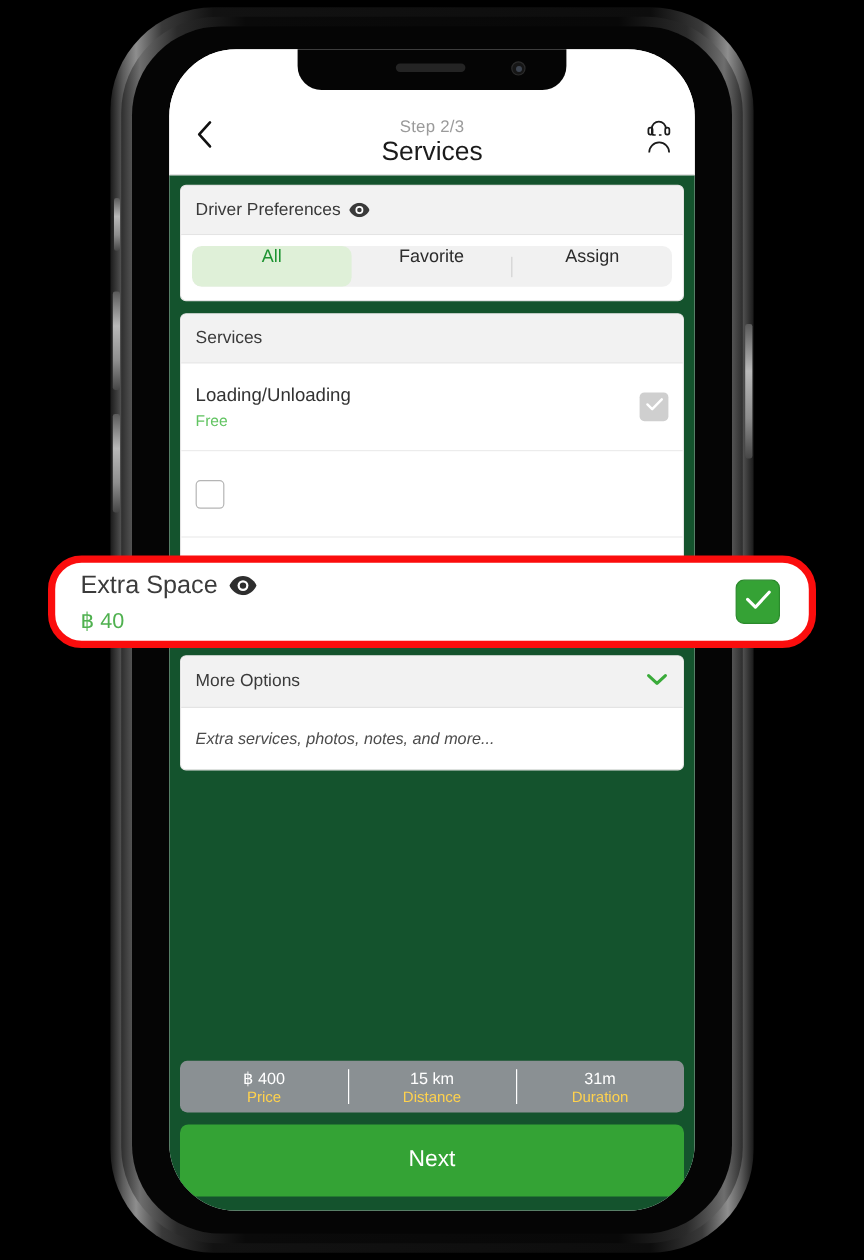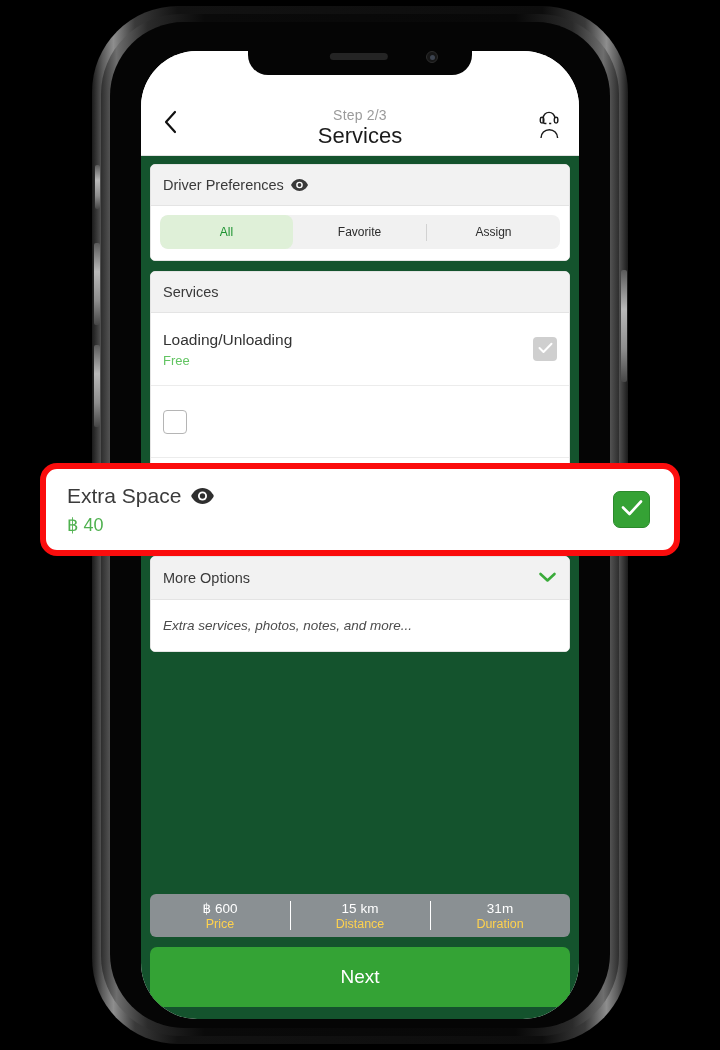--- a/index.html
+++ b/index.html
@@ -26,21 +26,21 @@
     background: linear-gradient(90deg,#2e2e2e 0%,#6e6e6e 3%,#2b2b2b 9%,#0a0a0a 20%,
                 #080808 80%,#2b2b2b 91%,#6e6e6e 97%,#2e2e2e 100%);
   }
   .phone-inner {
     position: absolute; left: 110px; top: 22px;
     width: 500px; height: 1006px;
     border-radius: 74px;
     background: #050505;
   }
   .screen {
-    position: absolute; left: 141px; top: 51px;
+    position: absolute; left: 141px; top: 41px;
     width: 438px; height: 968px;
     border-radius: 56px;
     background: #ffffff;
     overflow: hidden;
   }
   .notch {
     position: absolute; left: 50%; top: 41px; transform: translateX(-50%);
     width: 224px; height: 34px;
     background: #050505;
     border-bottom-left-radius: 20px; border-bottom-right-radius: 20px;
@@ -123,22 +123,22 @@
   .eye-icon svg { width: 17px; height: 12px; }
   .chevron-icon svg { width: 19px; height: 12px; }
 
   
   .seg-wrap { padding: 9px 9px 11px 9px; background: #fff; }
   .seg {
     display: flex; background: #f1f1f1; border-radius: 8px;
     height: 34px; overflow: hidden; position: relative;
   }
   .seg-item {
-    flex: 1; display: flex; align-items: center; justify-content: center;
-    font-size: 12px; color: #2c2c2c;
+    flex: 1; display: flex; justify-content: center;
+    font-size: 15px; color: #2c2c2c;
     border-radius: 8px;
   }
   .seg-item.active { background: #dff0d8; color: #1d9331; }
   .seg-div {
     width: 1px; height: 17px; background: #d2d2d2; align-self: center;
   }
 
   
   .svc-list { background: #fff; }
   .svc-row {
@@ -189,24 +189,24 @@
 
   .next-btn {
     height: 60px; border-radius: 7px; background: #34a335;
     display: flex; align-items: center; justify-content: center;
     color: #fff; font-size: 19px; margin-bottom: 12px;
   }
 
   
   .highlight-box {
     position: absolute; left: 40px; top: 463px;
-    width: 640px; height: 93px;
+    width: 640px; height: 77px;
     background: #ffffff;
     border: 6px solid #fb0d0d;
-    border-radius: 17px;
+    border-radius: 28px;
     z-index: 40;
     display: flex; align-items: center; justify-content: space-between;
     padding: 0 24px 0 21px;
   }
   .hl-texts { display: flex; flex-direction: column; gap: 6px; }
   .hl-name {
     font-size: 21px; color: #3b3b3b;
     display: flex; align-items: center; gap: 10px;
   }
   .hl-name .eye-icon svg { width: 23px; height: 16px; }
@@ -336,21 +336,21 @@
             </svg>
           </span>
         </div>
         <div class="more-body">Extra services, photos, notes, and more...</div>
       </div>
 
       <div class="spacer"></div>
 
       <div class="summary">
         <div class="summary-cell">
-          <div class="summary-val">฿ 600</div>
+          <div class="summary-val">฿ 400</div>
           <div class="summary-lbl">Price</div>
         </div>
         <div class="summary-cell">
           <div class="summary-val">15 km</div>
           <div class="summary-lbl">Distance</div>
         </div>
         <div class="summary-cell">
           <div class="summary-val">31m</div>
           <div class="summary-lbl">Duration</div>
         </div>

